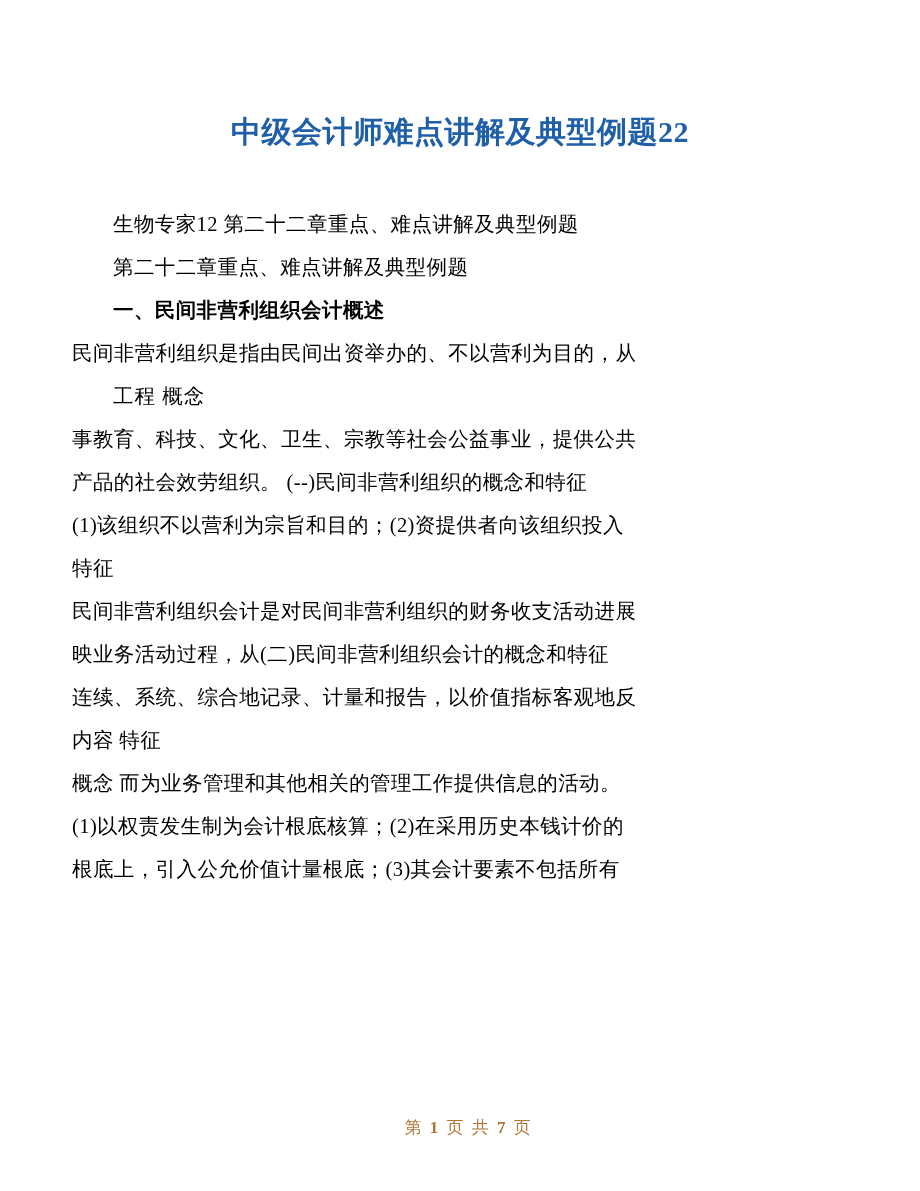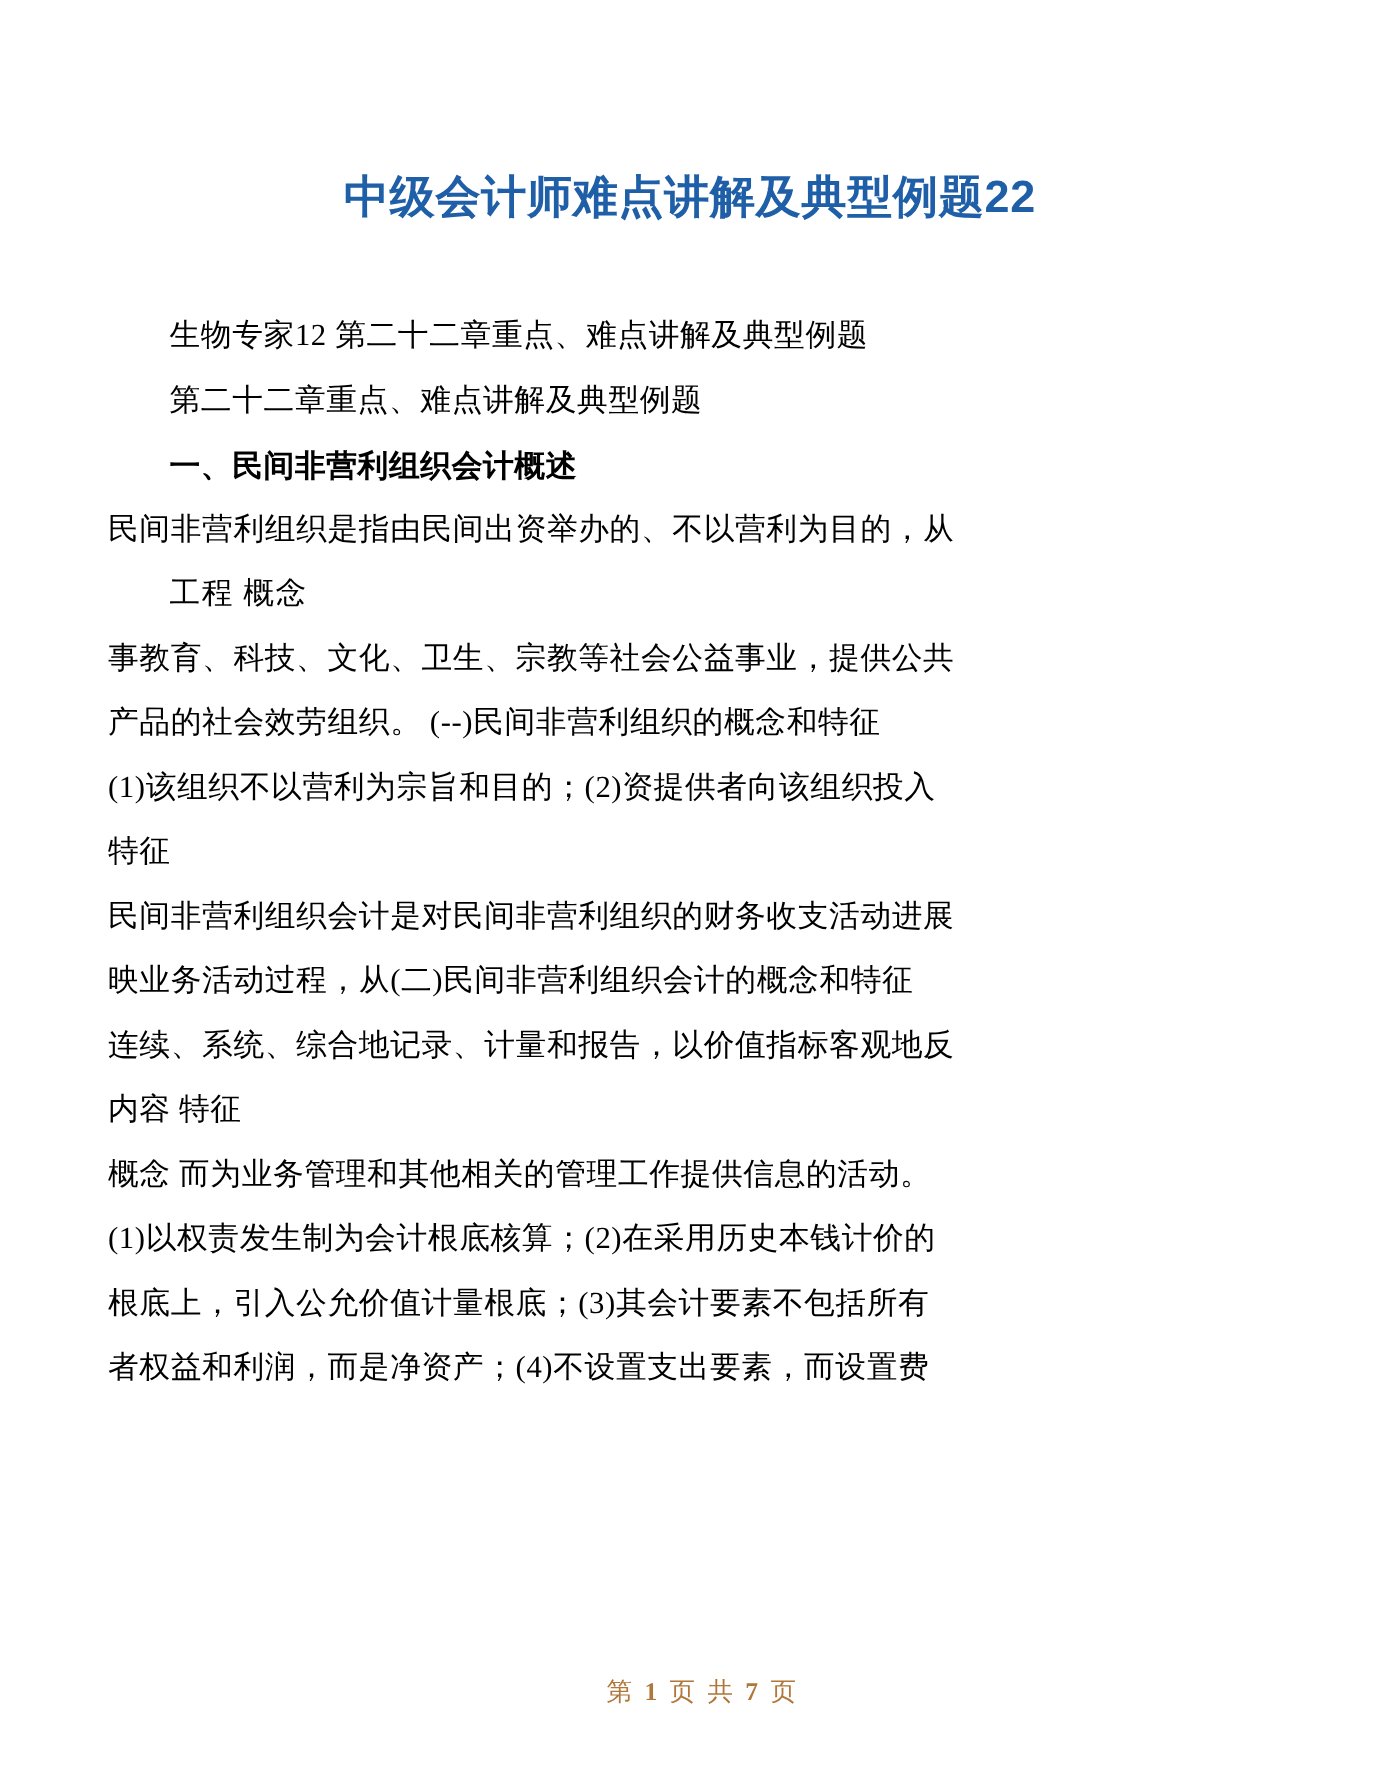--- a/index.html
+++ b/index.html
@@ -18,21 +18,21 @@
     position: relative;
     width: 920px;
     height: 1191px;
     box-sizing: border-box;
     padding: 0 72px;
   }
   .doc-title {
     margin: 0;
     padding-top: 112px;
     text-align: center;
-    font-family: Liberation Sans, sans-serif;
+    font-family: Liberation Serif, serif;
     font-size: 30px;
     font-weight: bold;
     color: #1f5fa8;
     letter-spacing: 0.5px;
     line-height: 1.3;
   }
   .body-block {
     margin-top: 52px;
   }
   p.line {
@@ -42,21 +42,21 @@
     letter-spacing: 0.4px;
     text-align: justify;
     color: #000000;
   }
   p.indent {
     text-indent: 2em;
   }
   p.heading {
     font-weight: bold;
     text-indent: 2em;
-    font-family: Liberation Sans, sans-serif;
+    font-family: Liberation Serif, serif;
   }
   p.subitem {
     text-indent: 2em;
     letter-spacing: 1px;
   }
   .footer {
     position: absolute;
     left: 0;
     right: 0;
     bottom: 52px;
@@ -89,21 +89,20 @@
     <p class="line">产品的社会效劳组织。 (--)民间非营利组织的概念和特征</p>
     <p class="line">(1)该组织不以营利为宗旨和目的；(2)资提供者向该组织投入</p>
     <p class="line">特征</p>
     <p class="line">民间非营利组织会计是对民间非营利组织的财务收支活动进展</p>
     <p class="line">映业务活动过程，从(二)民间非营利组织会计的概念和特征</p>
     <p class="line">连续、系统、综合地记录、计量和报告，以价值指标客观地反</p>
     <p class="line">内容 特征</p>
     <p class="line">概念 而为业务管理和其他相关的管理工作提供信息的活动。</p>
     <p class="line">(1)以权责发生制为会计根底核算；(2)在采用历史本钱计价的</p>
     <p class="line">根底上，引入公允价值计量根底；(3)其会计要素不包括所有</p>
-    <p class="line">者权益和利润，而是净资产；(4)不设置支出要素，而设置费</p>
   </div>
 
   <div class="footer">
     <span>第</span>
     <span class="num">1</span>
     <span>页 共</span>
     <span class="num">7</span>
     <span>页</span>
   </div>
 

